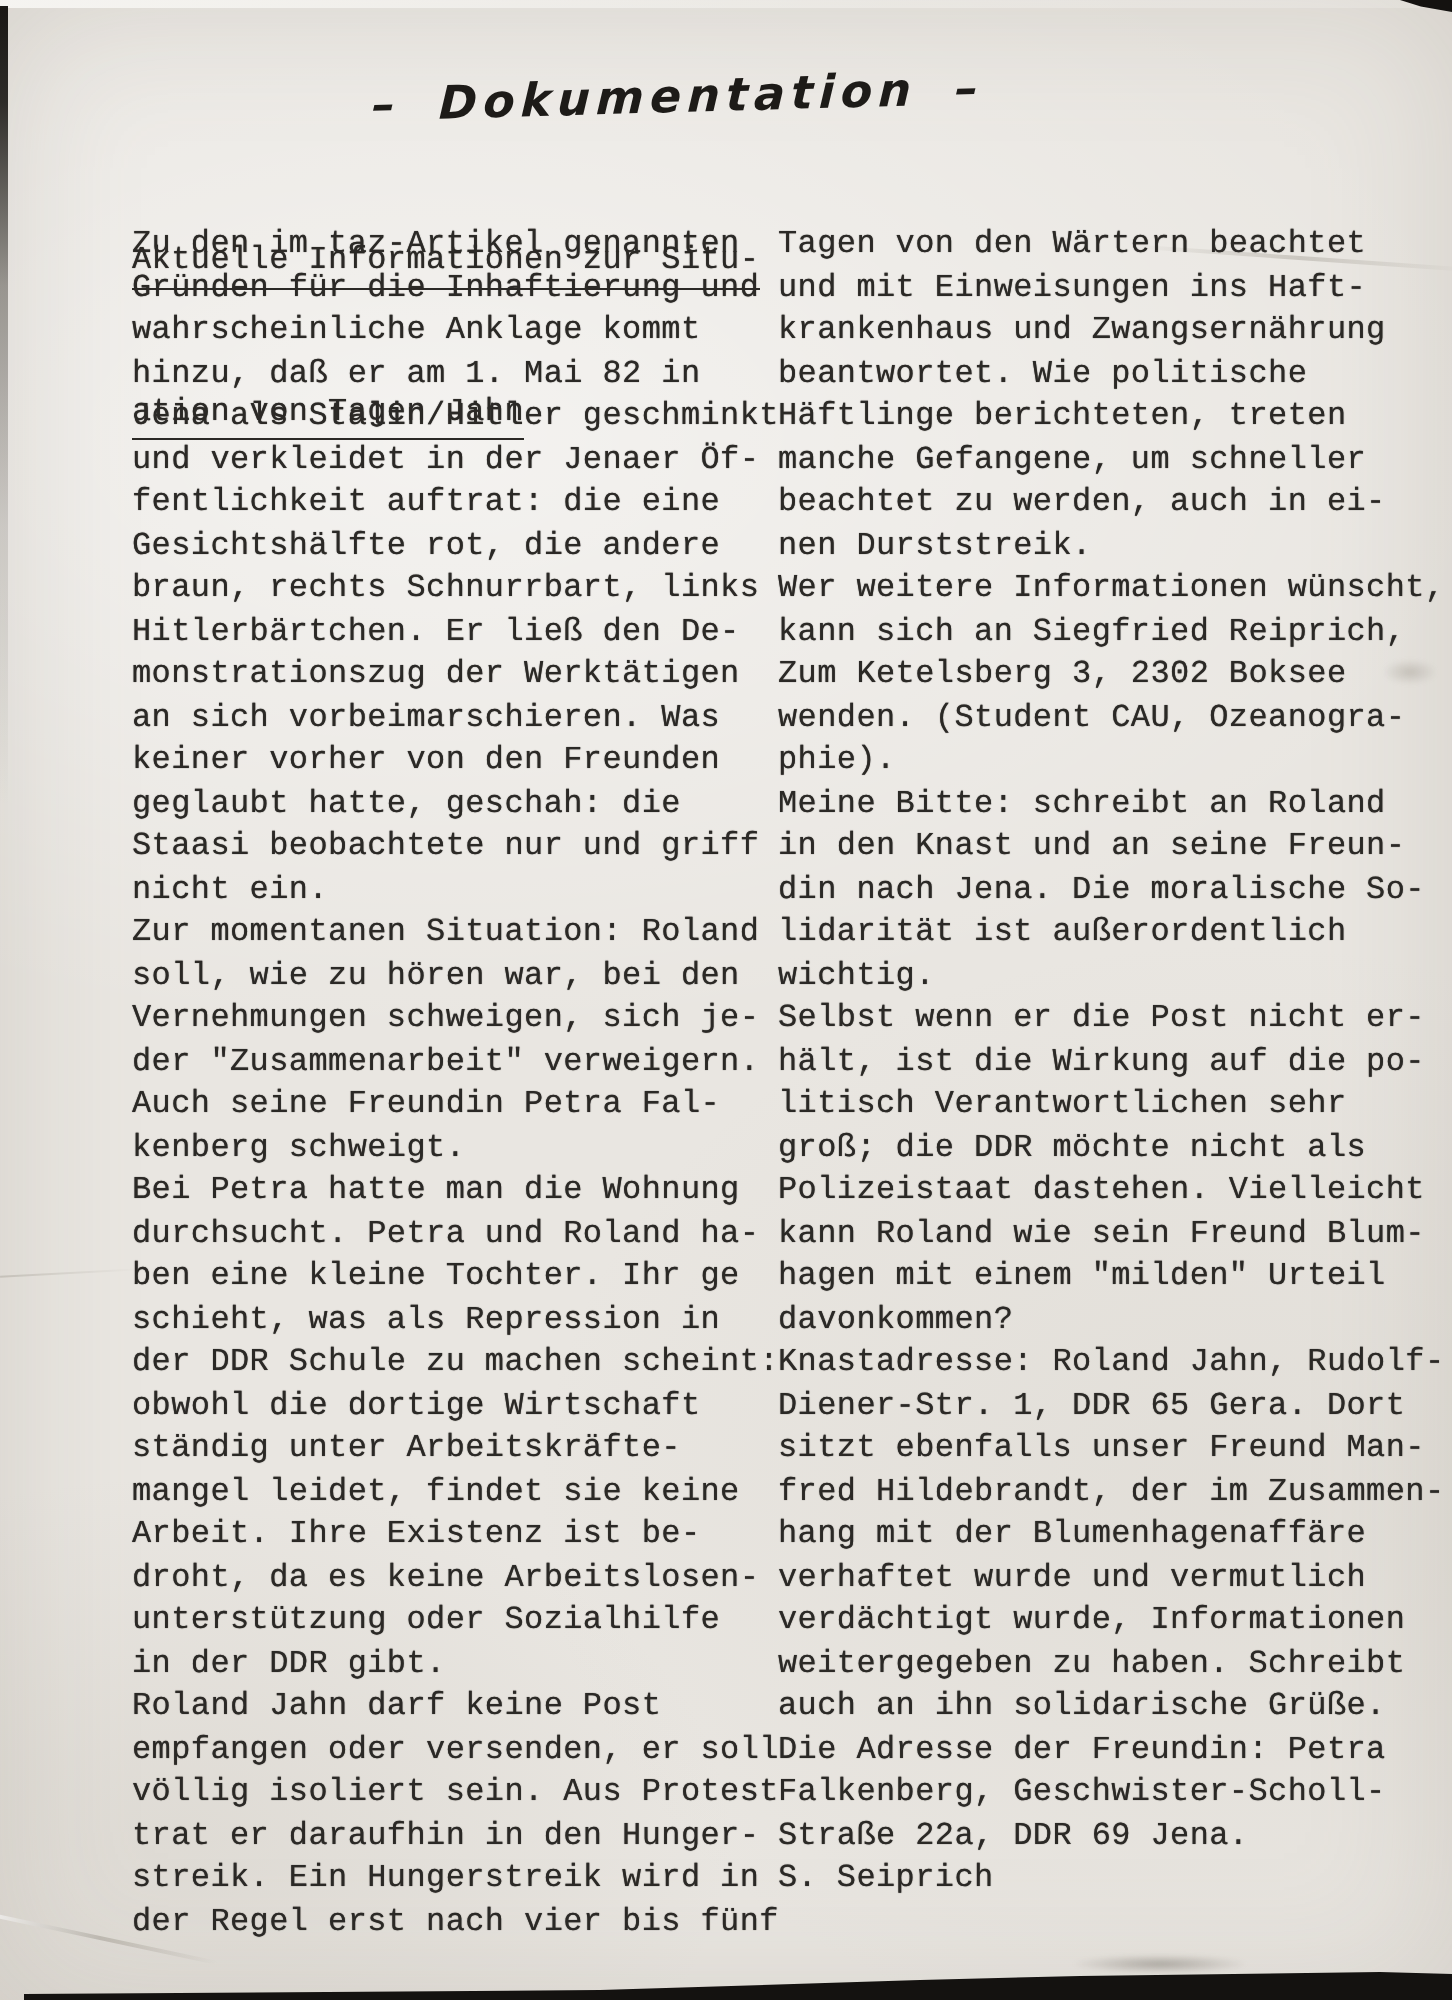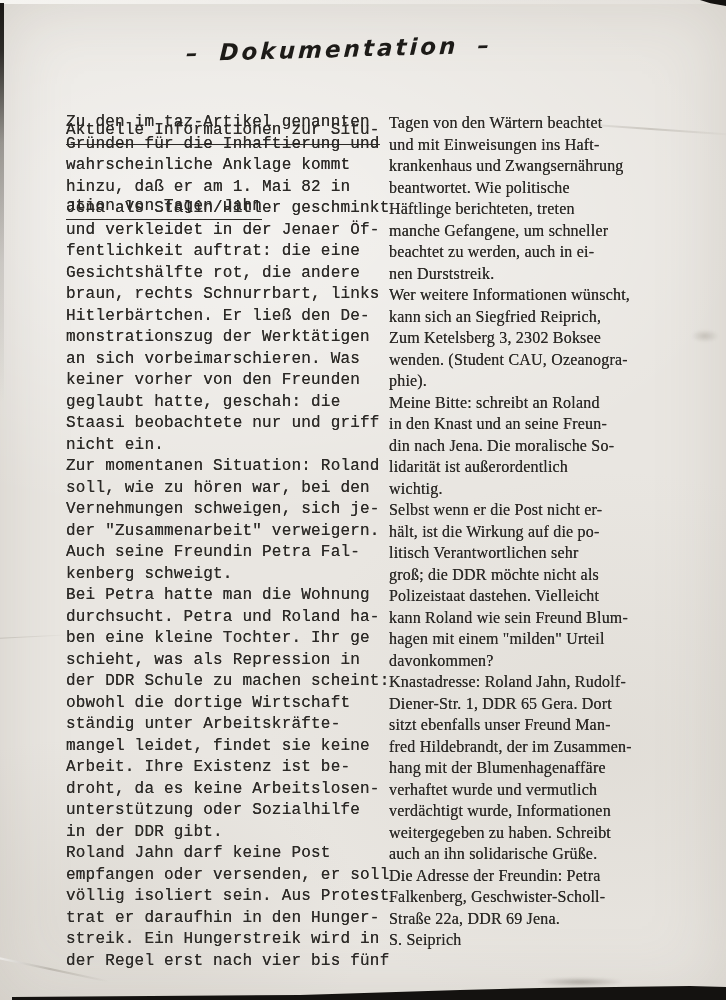--- a/index.html
+++ b/index.html
@@ -100,21 +100,21 @@
     display: table;
     border-bottom: 1.7px solid var(--ink);
     padding-bottom: 1px;
     font-family: Liberation Mono, monospace;
   }
   .column {
     position: absolute; top: 112px;
     line-height: 21.5px;
   }
   .column-left  { left: 66px;  width: 322px; }
-  .column-right { left: 389px; width: 337px; font-family: Liberation Serif, serif; }
+  .column-right { left: 389px; width: 337px; }
   .line { height: 21.5px; }
 </style>
 </head>
 <body>
 
 <div class="paper">
 
   <div class="edge-top-strip"></div>
   <div class="edge-left-mark"></div>
   <div class="edge-corner-mark"></div>

